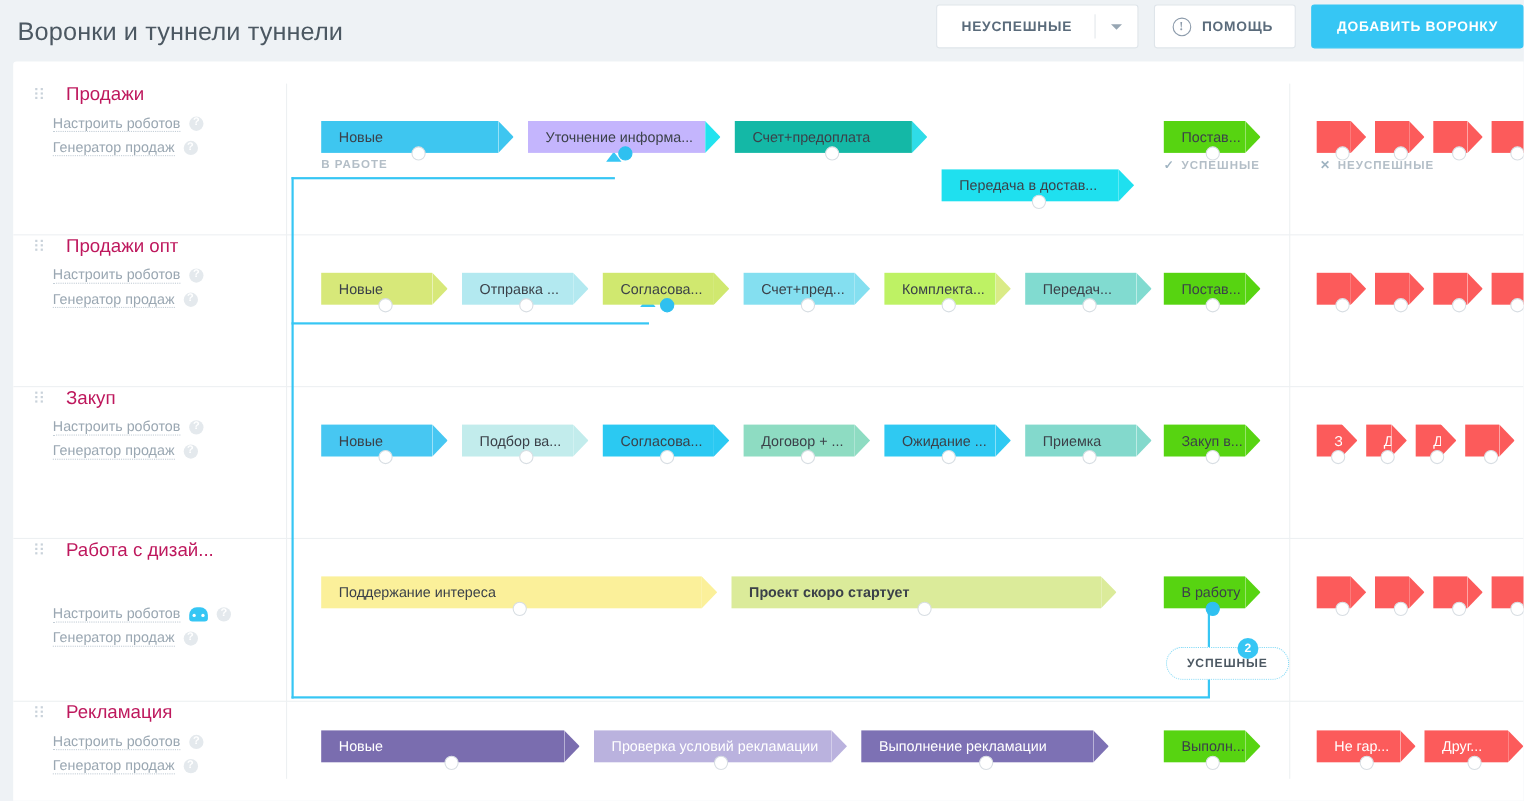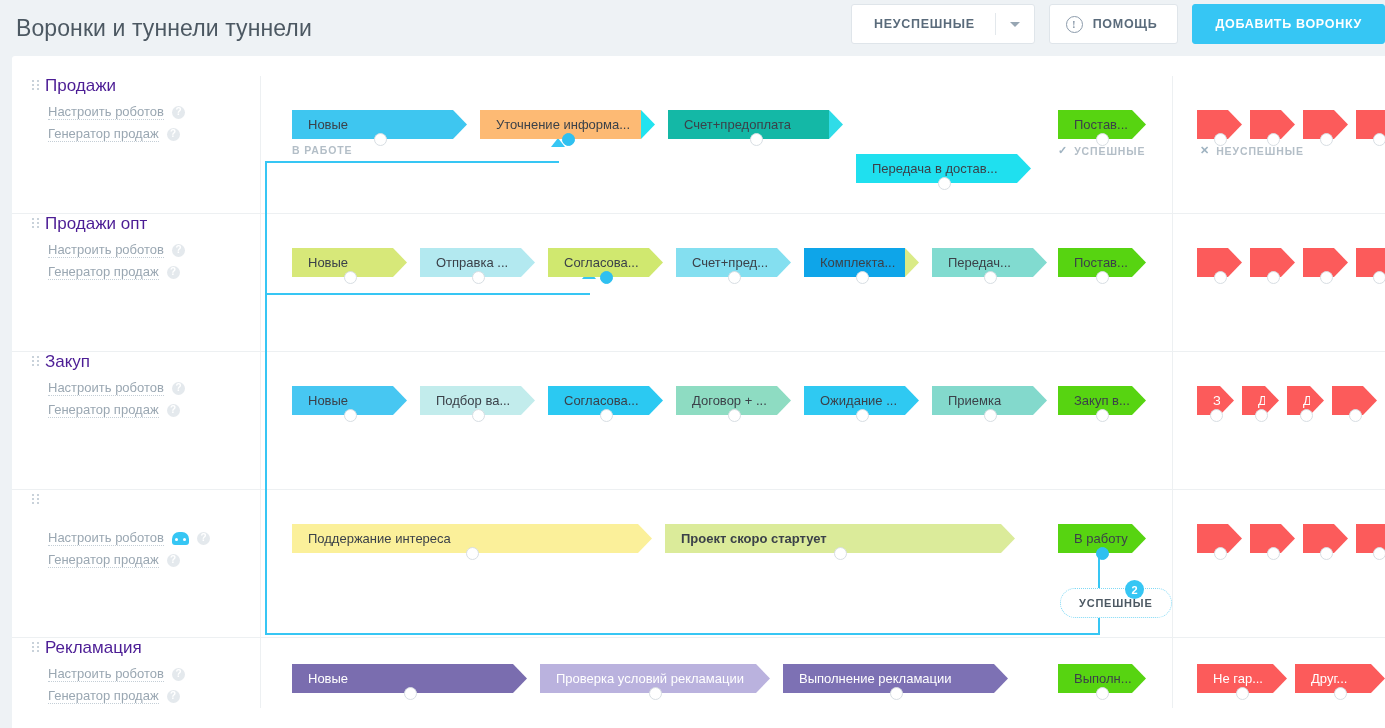--- a/index.html
+++ b/index.html
@@ -91,22 +91,22 @@
     padding-left: 22px;
   }
   .grip {
     position: absolute; left: 20px; top: 4px;
     width: 7px; height: 14px;
     display: grid; grid-template-columns: 3px 3px; gap: 2px 2px;
     align-content: start;
   }
   .grip i { width: 2px; height: 2px; background: #c9d2da; display:block;}
   .row-name {
-    margin-left: 11px;
-    font-size: 17px; color: #4c1d95; font-weight: 400;
+    margin-left: 26px;
+    font-size: 17px; color: #be185d; font-weight: 400;
     white-space: nowrap;
     line-height: 20px;
   }
   .row-links { margin-left: 14px; margin-top: 8px; }
   .row-link {
     display: flex; align-items: center;
     font-size: 13px; color: #9aa7b2;
     margin-bottom: 6px;
     white-space: nowrap;
     cursor: pointer;
@@ -331,20 +331,21 @@
       <div class="pipe-row" style="top: 434px; height: 148px;">
         <div class="row-left">
           <div class="grip">
             <i></i>
             <i></i>
             <i></i>
             <i></i>
             <i></i>
             <i></i>
           </div>
+          <div class="row-name">Работа с дизай...</div>
           <div class="row-links" style="margin-top: 40px;">
             <div class="row-link">
               <span class="txt">Настроить роботов</span>
               <span class="robot-ico"></span>
               <span class="qmark">?</span>
             </div>
             <div class="row-link">
               <span class="txt">Генератор продаж</span>
               <span class="qmark">?</span>
             </div>
@@ -393,21 +394,21 @@
   <div class="tunnel" style="left:1048px; top:532px;">
     <span>УСПЕШНЫЕ</span>
   </div>
   <div class="tunnel-badge" style="left:1113px; top:524px;">2</div>
 <div class="stage light" style="left: 280px; top: 54px; width: 175px;">
       <div class="body" style="background: rgb(62, 198, 240);">Новые</div>
       <div class="arrow" style="background: rgb(62, 198, 240);"></div>
       <div class="knob" style="left: 82px;"></div>
     </div>
     <div class="stage light" style="left: 468px; top: 54px; width: 175px;">
-      <div class="body" style="background: #fdba74;">Уточнение информа...</div>
+      <div class="body" style="background: #c4b5fd;">Уточнение информа...</div>
       <div class="arrow" style="background: rgb(34, 227, 239);"></div>
       <div class="knob active" style="left: 82px;"></div>
     </div>
     <div class="stage light" style="left: 656px; top: 54px; width: 175px;">
       <div class="body" style="background: #14b8a6;">Счет+предоплата</div>
       <div class="arrow" style="background: rgb(47, 220, 232);"></div>
       <div class="knob" style="left: 82px;"></div>
     </div>
     <div class="stage light" style="left: 844px; top: 54px; width: 175px; margin-top: 44px;">
       <div class="body" style="background: rgb(31, 224, 239);">Передача в достав...</div>
@@ -452,21 +453,21 @@
       <div class="body" style="background: rgb(208, 232, 111);">Согласова...</div>
       <div class="arrow" style="background: rgb(208, 232, 111);"></div>
       <div class="knob active" style="left: 52px;"></div>
     </div>
     <div class="stage light" style="left: 664px; top: 192px; width: 115px;">
       <div class="body" style="background: rgb(132, 223, 240);">Счет+пред...</div>
       <div class="arrow" style="background: rgb(132, 223, 240);"></div>
       <div class="knob" style="left: 52px;"></div>
     </div>
     <div class="stage light" style="left: 792px; top: 192px; width: 115px;">
-      <div class="body" style="background: #0ea5e9; text-align: center;">Комплекта...</div>
+      <div class="body" style="background: #bef264; text-align: center;">Комплекта...</div>
       <div class="arrow" style="background: rgb(218, 235, 135);"></div>
       <div class="knob" style="left: 52px;"></div>
     </div>
     <div class="stage light" style="left: 920px; top: 192px; width: 115px;">
       <div class="body" style="background: rgb(129, 219, 208);">Передач...</div>
       <div class="arrow" style="background: rgb(129, 219, 208);"></div>
       <div class="knob" style="left: 52px;"></div>
     </div>
     <div class="stage light" style="left: 1046px; top: 192px; width: 88px;">
       <div class="body" style="background: rgb(87, 212, 17);">Постав...</div>

